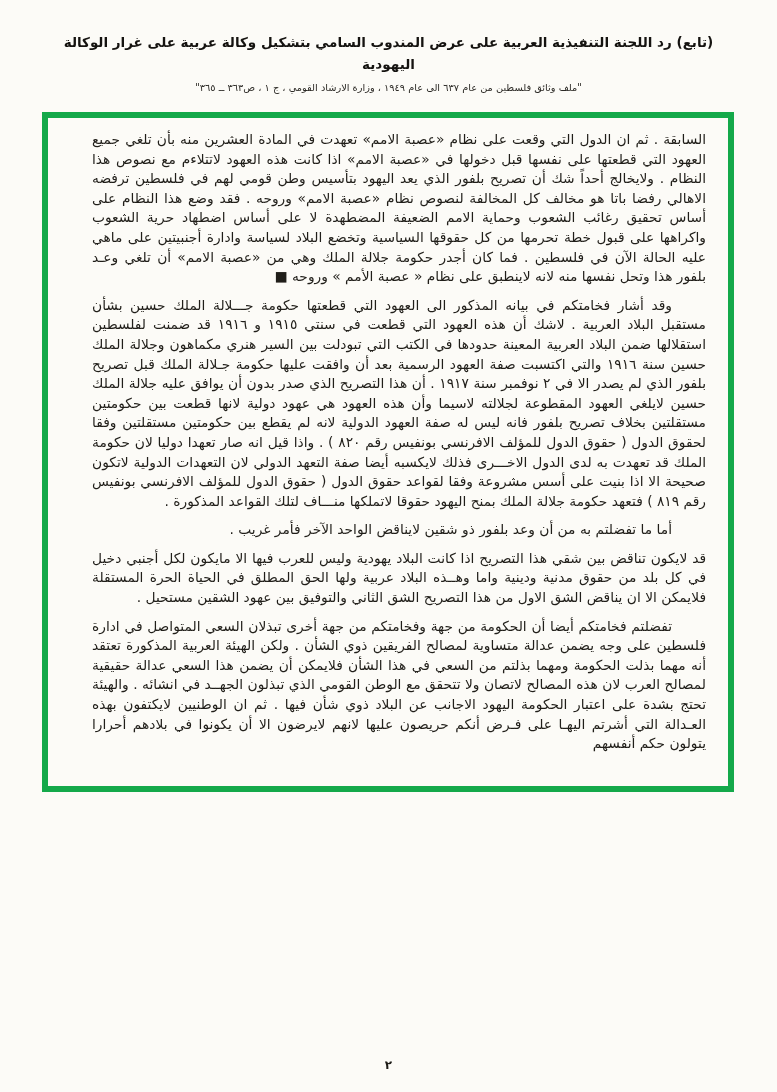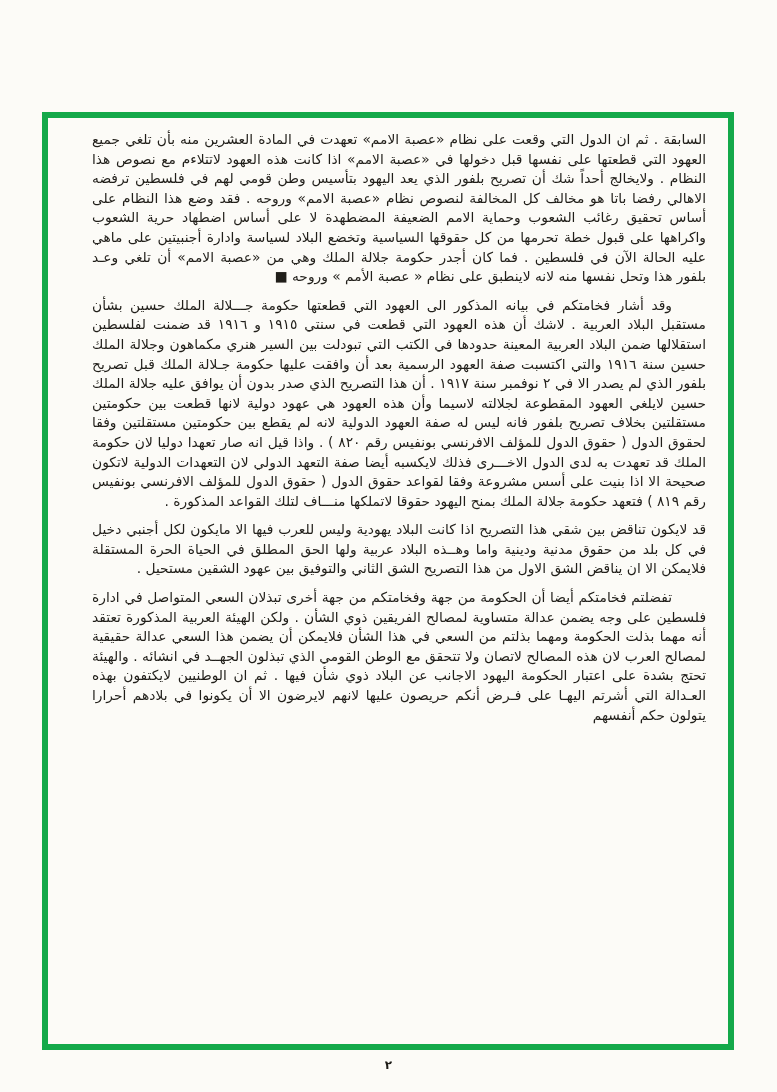--- a/index.html
+++ b/index.html
@@ -25,21 +25,21 @@
   }
   .source {
     margin-top:7px;
     font-size:9.8px;
     color:#2b2925;
     letter-spacing:0.2px;
   }
   .frame {
     position:absolute;
     left:42px; top:112px;
-    width:692px; height:938px;
+    width:692px; height:680px;
     border:6px solid #14a94a;
     box-sizing:border-box;
     overflow:hidden;
     background:transparent;
   }
   .body-text {
     direction:rtl;
     text-align:justify;
     padding:12px 22px 0 44px;
     font-size:13.8px;
@@ -55,25 +55,30 @@
     font-size:12px;
     font-weight:bold;
     color:#1d1b17;
   }
 </style>
 </head>
 <body>
 
 <div class="page">
 
+  <div class="header">
+    <div class="title">(تابع) رد اللجنة التنفيذية العربية على عرض المندوب السامي بتشكيل وكالة عربية على غرار الوكالة اليهودية</div>
+    <div class="source">"ملف وثائق فلسطين من عام ٦٣٧ الى عام ١٩٤٩ ، وزارة الارشاد القومي ، ج ١ ، ص٣٦٣ ــ ٣٦٥"</div>
+  </div>
 
   <div class="frame">
     <div class="body-text" dir="rtl">
         <p class="para">السابقة . ثم ان الدول التي وقعت على نظام «عصبة الامم» تعهدت في المادة العشرين منه بأن تلغي جميع العهود التي قطعتها على نفسها قبل دخولها في «عصبة الامم» اذا كانت هذه العهود لاتتلاءم مع نصوص هذا النظام . ولايخالج أحداً شك أن تصريح بلفور الذي يعد اليهود بتأسيس وطن قومي لهم في فلسطين ترفضه الاهالي رفضا باتا هو مخالف كل المخالفة لنصوص نظام «عصبة الامم» وروحه . فقد وضع هذا النظام على أساس تحقيق رغائب الشعوب وحماية الامم الضعيفة المضطهدة لا على أساس اضطهاد حرية الشعوب واكراهها على قبول خطة تحرمها من كل حقوقها السياسية وتخضع البلاد لسياسة وادارة أجنبيتين على ماهي عليه الحالة الآن في فلسطين . فما كان أجدر حكومة جلالة الملك وهي من «عصبة الامم» أن تلغي وعـد بلفور هذا وتحل نفسها منه لانه لاينطبق على نظام « عصبة الأمم » وروحه ■</p>
         <p class="para indent">وقد أشار فخامتكم في بيانه المذكور الى العهود التي قطعتها حكومة جـــلالة الملك حسين بشأن مستقبل البلاد العربية . لاشك أن هذه العهود التي قطعت في سنتي ١٩١٥ و ١٩١٦ قد ضمنت لفلسطين استقلالها ضمن البلاد العربية المعينة حدودها في الكتب التي تبودلت بين السير هنري مكماهون وجلالة الملك حسين سنة ١٩١٦ والتي اكتسبت صفة العهود الرسمية بعد أن وافقت عليها حكومة جـلالة الملك قبل تصريح بلفور الذي لم يصدر الا في ٢ نوفمبر سنة ١٩١٧ . أن هذا التصريح الذي صدر بدون أن يوافق عليه جلالة الملك حسين لايلغي العهود المقطوعة لجلالته لاسيما وأن هذه العهود هي عهود دولية لانها قطعت بين حكومتين مستقلتين بخلاف تصريح بلفور فانه ليس له صفة العهود الدولية لانه لم يقطع بين حكومتين مستقلتين وفقا لحقوق الدول ( حقوق الدول للمؤلف الافرنسي بونفيس رقم ٨٢٠ ) . واذا قيل انه صار تعهدا دوليا لان حكومة الملك قد تعهدت به لدى الدول الاخـــرى فذلك لايكسبه أيضا صفة التعهد الدولي لان التعهدات الدولية لاتكون صحيحة الا اذا بنيت على أسس مشروعة وفقا لقواعد حقوق الدول ( حقوق الدول للمؤلف الافرنسي بونفيس رقم ٨١٩ ) فتعهد حكومة جلالة الملك بمنح اليهود حقوقا لاتملكها منـــاف لتلك القواعد المذكورة .</p>
+        <p class="para indent">أما ما تفضلتم به من أن وعد بلفور ذو شقين لايناقض الواحد الآخر فأمر غريب .</p>
         <p class="para">قد لايكون تناقض بين شقي هذا التصريح اذا كانت البلاد يهودية وليس للعرب فيها الا مايكون لكل أجنبي دخيل في كل بلد من حقوق مدنية ودينية واما وهــذه البلاد عربية ولها الحق المطلق في الحياة الحرة المستقلة فلايمكن الا ان يناقض الشق الاول من هذا التصريح الشق الثاني والتوفيق بين عهود الشقين مستحيل .</p>
         <p class="para indent">تفضلتم فخامتكم أيضا أن الحكومة من جهة وفخامتكم من جهة أخرى تبذلان السعي المتواصل في ادارة فلسطين على وجه يضمن عدالة متساوية لمصالح الفريقين ذوي الشأن . ولكن الهيئة العربية المذكورة تعتقد أنه مهما بذلت الحكومة ومهما بذلتم من السعي في هذا الشأن فلايمكن أن يضمن هذا السعي عدالة حقيقية لمصالح العرب لان هذه المصالح لاتصان ولا تتحقق مع الوطن القومي الذي تبذلون الجهــد في انشائه . والهيئة تحتج بشدة على اعتبار الحكومة اليهود الاجانب عن البلاد ذوي شأن فيها . ثم ان الوطنيين لايكتفون بهذه العـدالة التي أشرتم اليهـا على فـرض أنكم حريصون عليها لانهم لايرضون الا أن يكونوا في بلادهم أحرارا يتولون حكم أنفسهم</p>
       </div>
   </div>
 
   <div class="page-number">٢</div>
 
 </div>
 
 </body></html>

